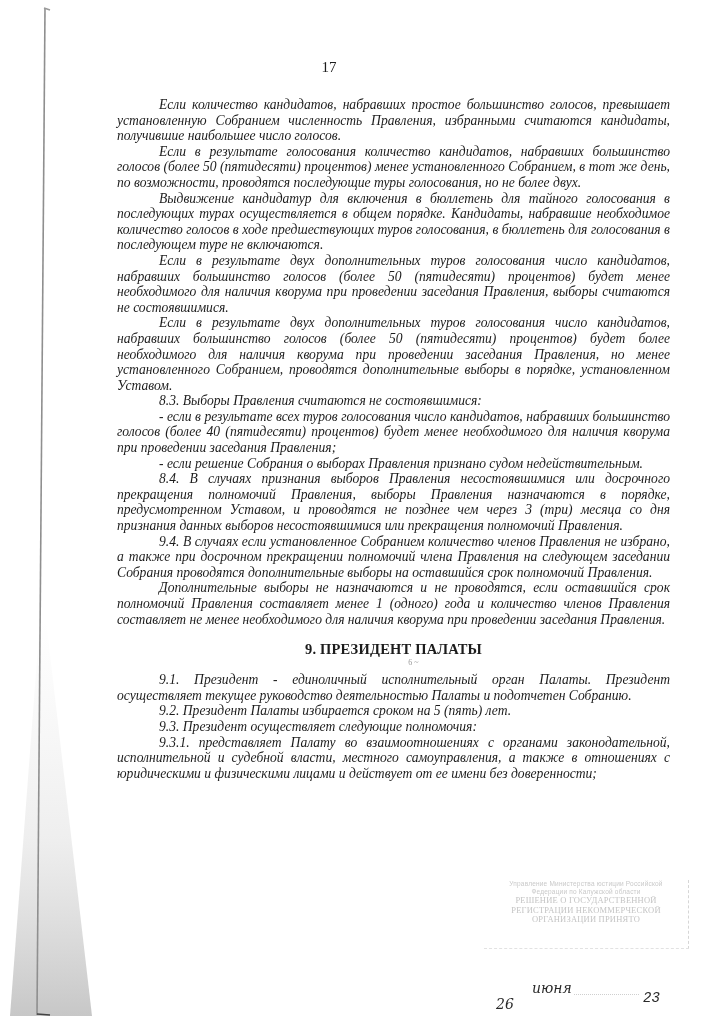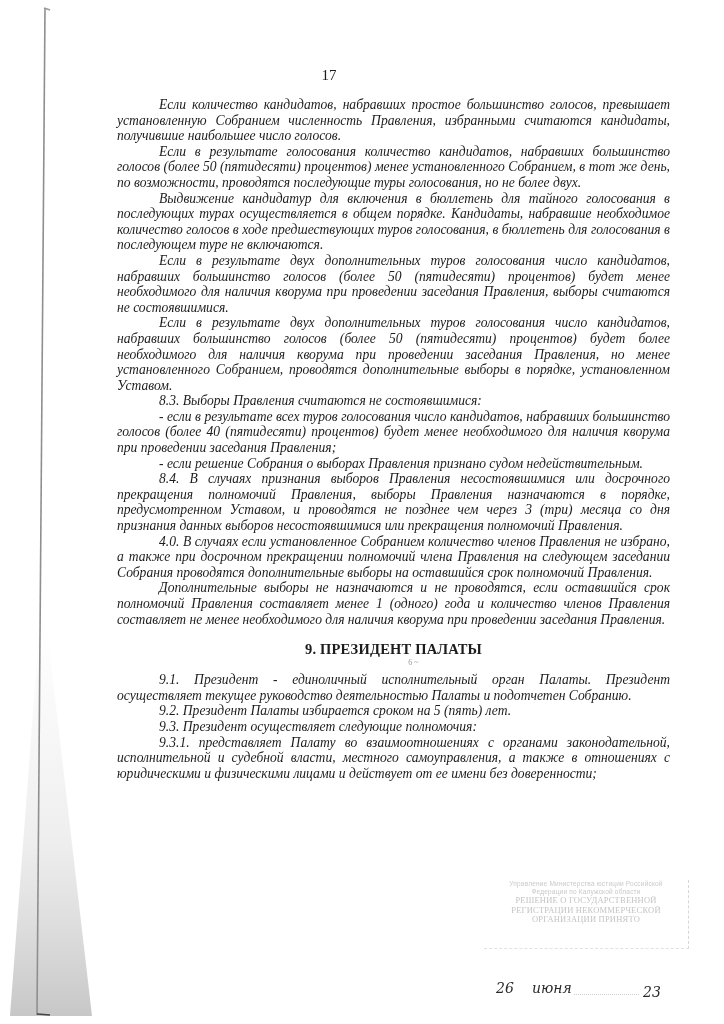--- a/index.html
+++ b/index.html
@@ -4,21 +4,21 @@
 <style>
   html, body { margin: 0; padding: 0; }
   body {
     width: 724px; height: 1024px; background: #ffffff; position: relative; overflow: hidden;
     font-family: "Liberation Serif", "DejaVu Serif", serif; color: #1c1c1c;
   }
   .binding-shadow {
     position: absolute; left: 0; top: 0; width: 724px; height: 1024px; pointer-events: none;
   }
   .page-number {
-    position: absolute; top: 66px; left: 0; width: 658px; text-align: center;
+    position: absolute; top: 58px; left: 0; width: 658px; text-align: center;
     font-size: 15px; line-height: 18px;
   }
   .content {
     position: absolute; left: 117px; top: 97px; width: 553px;
     font-size: 13.6px; line-height: 15.6px;
   }
   .content p {
     margin: 0; text-align: justify; text-indent: 42px; text-align-last: left; font-style: italic;
   }
   .section-heading {
@@ -33,23 +33,23 @@
     position: absolute; left: 484px; top: 880px; width: 204px; height: 68px;
     border-right: 1px dashed #d6d6d6; border-bottom: 1px dashed #e2e2e2;
     color: #c9c9c9; font-size: 6.5px; line-height: 8px; text-align: center;
     font-family: "Liberation Sans", sans-serif; letter-spacing: 0.2px;
   }
   .stamp .s-big { font-size: 8.5px; line-height: 9.5px; font-family: "Liberation Serif", serif; color: #c4c4c4; }
   .stamp-hand {
     position: absolute; left: 496px; top: 980px; width: 190px; height: 18px;
     font-family: "DejaVu Serif", serif; font-style: italic; font-size: 14px; color: #2a2a2a;
   }
-  .stamp-hand .day { position: absolute; left: 0; top: 0; text-align: center; }
+  .stamp-hand .day { position: absolute; left: 0; top: 16px; text-align: center; }
   .stamp-hand .month { position: absolute; left: 36px; top: 0; }
-  .stamp-hand .year { position: absolute; left: 147px; top: 4px; }
+  .stamp-hand .year { position: absolute; left: 147px; top: 10px; font-family: Liberation Mono, monospace; }
   .stamp-hand .underline { position: absolute; left: 78px; top: 14px; width: 65px; border-bottom: 1px dotted #cfcfcf; }
 </style>
 </head>
 <body>
 
 <svg class="binding-shadow" width="724" height="1024" viewBox="0 0 724 1024">
   <defs>
     <linearGradient id="wedge" x1="0" y1="0" x2="0" y2="1">
       <stop offset="0" stop-color="#d8d8d8" stop-opacity="0"></stop>
       <stop offset="0.55" stop-color="#d0d0d0" stop-opacity="0.35"></stop>
@@ -67,21 +67,21 @@
 <div class="content">
   <p class="justify-last-no">Если количество кандидатов, набравших простое большинство голосов, превышает установленную Собранием численность Правления, избранными считаются кандидаты, получившие  наибольшее число голосов.</p>
   <p>Если в результате голосования количество кандидатов, набравших большинство голосов (более 50 (пятидесяти) процентов) менее установленного Собранием, в тот же день, по возможности, проводятся последующие туры голосования, но не более двух.</p>
   <p>Выдвижение кандидатур для включения в бюллетень для тайного голосования в последующих турах осуществляется в общем порядке. Кандидаты, набравшие необходимое количество голосов в ходе предшествующих туров голосования, в бюллетень для голосования в последующем туре не включаются.</p>
   <p>Если в результате двух дополнительных туров голосования число кандидатов, набравших большинство голосов (более 50 (пятидесяти) процентов) будет менее необходимого для наличия кворума при проведении заседания Правления, выборы считаются не состоявшимися.</p>
   <p>Если в результате двух дополнительных туров голосования число кандидатов, набравших большинство голосов (более 50 (пятидесяти) процентов) будет более необходимого для наличия кворума при проведении заседания Правления, но менее установленного Собранием, проводятся дополнительные выборы в порядке, установленном Уставом.</p>
   <p>8.3. Выборы Правления считаются не состоявшимися:</p>
   <p>- если в результате всех туров голосования число кандидатов, набравших большинство голосов (более 40 (пятидесяти) процентов) будет менее необходимого для наличия кворума при проведении заседания Правления;</p>
   <p>- если решение Собрания о выборах Правления признано судом недействительным.</p>
   <p>8.4. В случаях признания выборов Правления несостоявшимися или досрочного прекращения полномочий Правления, выборы Правления назначаются в порядке, предусмотренном Уставом, и проводятся не позднее чем через 3 (три) месяца со дня признания данных выборов несостоявшимися или прекращения полномочий Правления.</p>
-  <p>4.0. В случаях если установленное Собранием количество членов Правления не избрано, а также при досрочном прекращении полномочий члена Правления на следующем заседании Собрания проводятся дополнительные выборы на оставшийся срок полномочий Правления.</p>
+  <p>9.4. В случаях если установленное Собранием количество членов Правления не избрано, а также при досрочном прекращении полномочий члена Правления на следующем заседании Собрания проводятся дополнительные выборы на оставшийся срок полномочий Правления.</p>
   <p>Дополнительные выборы не назначаются и не проводятся, если оставшийся срок полномочий Правления составляет менее 1 (одного) года и количество членов Правления составляет не менее необходимого для наличия кворума при проведении заседания Правления.</p>
 
   <div class="section-heading">9. ПРЕЗИДЕНТ ПАЛАТЫ</div>
   <div class="heading-mark">6 ~</div>
 
   <p>9.1. Президент - единоличный исполнительный орган Палаты. Президент осуществляет текущее руководство деятельностью Палаты и подотчетен Собранию.</p>
   <p>9.2. Президент Палаты избирается сроком на 5 (пять) лет.</p>
   <p>9.3. Президент осуществляет следующие полномочия:</p>
   <p>9.3.1. представляет Палату во взаимоотношениях с органами законодательной, исполнительной и судебной власти, местного самоуправления, а также в отношениях с юридическими и физическими лицами и действует от ее имени без доверенности;</p>
 </div>

